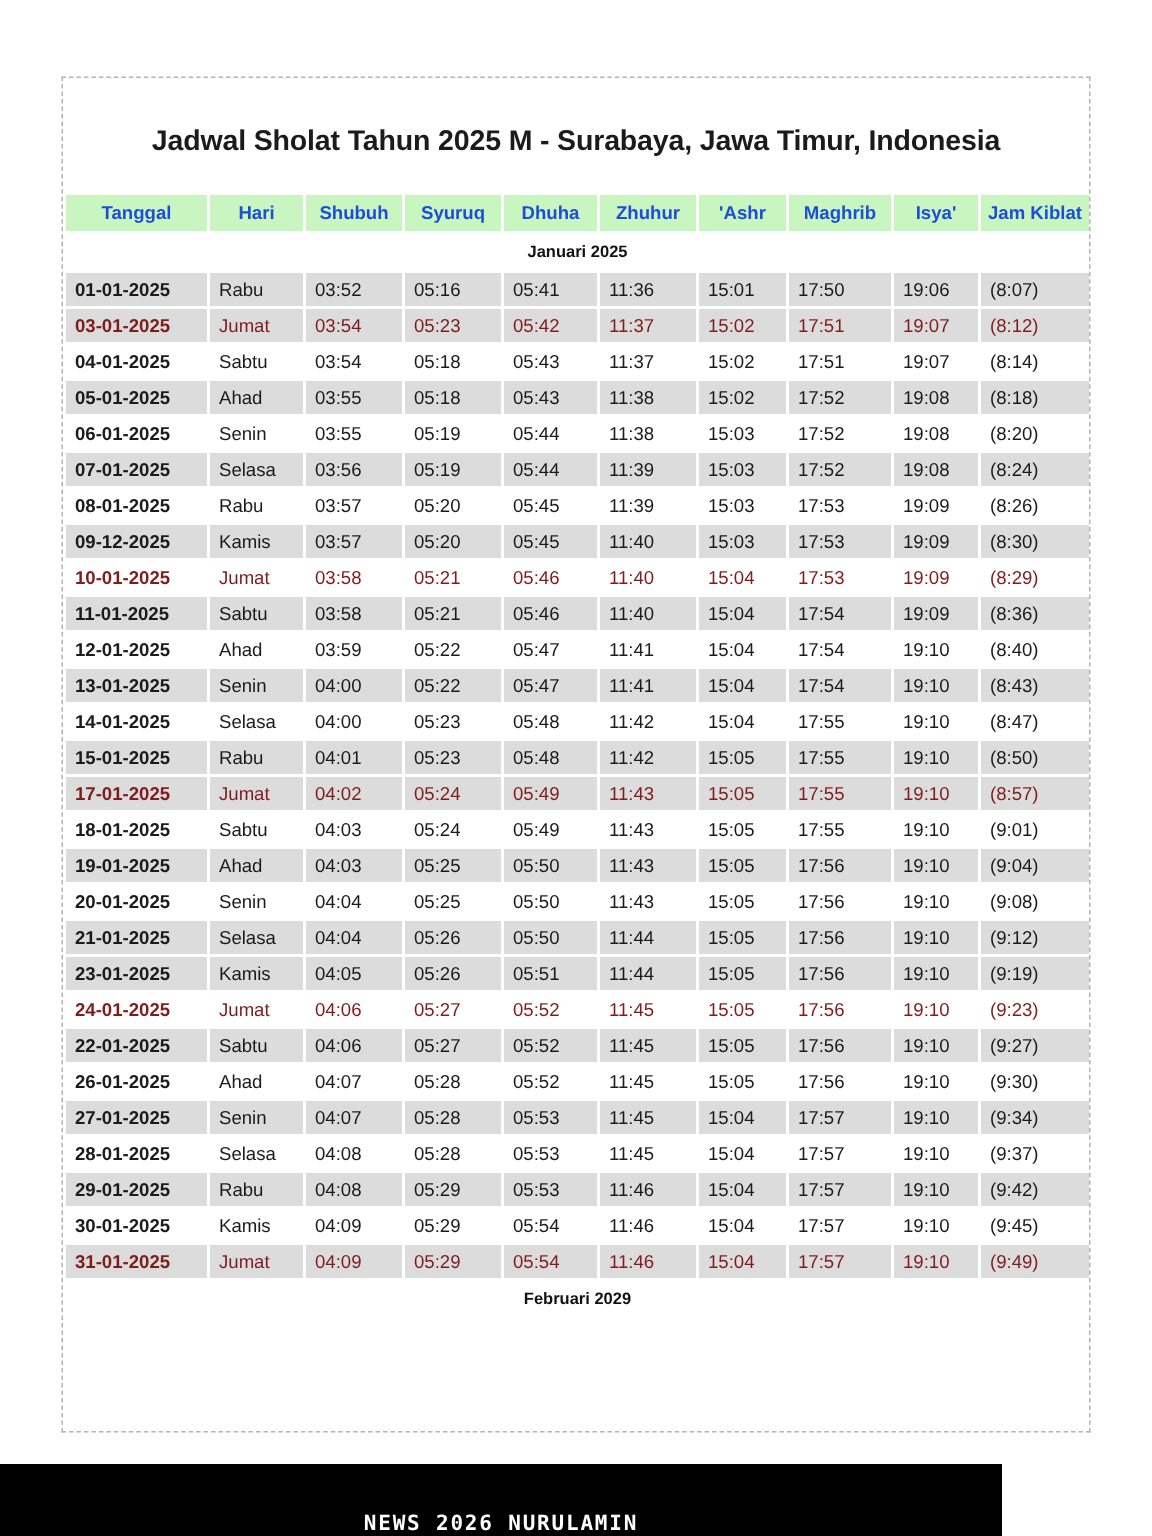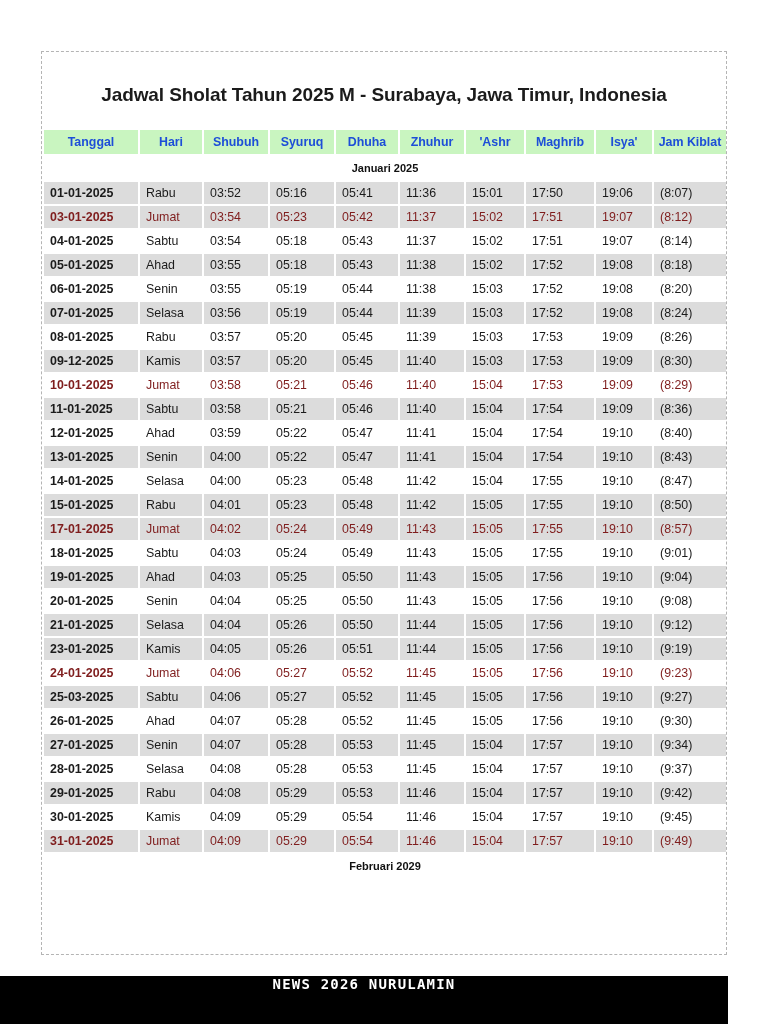--- a/index.html
+++ b/index.html
@@ -100,25 +100,25 @@
   .col-zhuhur  { width: 64px; }
   .col-ashr    { width: 58px; }
   .col-maghrib { width: 68px; }
   .col-isya    { width: 56px; }
   .col-kiblat  { width: 72px; }
 
   .footer-bar {
     position: absolute;
     left: 0;
     bottom: 0;
-    width: 728px;
+    width: 668px;
     height: 48px;
     background: #000000;
     display: flex;
-    align-items: flex-start;
+    align-items: flex-end;
     justify-content: center;
   }
 
   .footer-text {
     color: #ffffff;
     font-family: "DejaVu Sans Mono", monospace;
     font-size: 14px;
     font-weight: 700;
     letter-spacing: 1.2px;
   }
@@ -407,21 +407,21 @@
           <td>04:06</td>
           <td>05:27</td>
           <td>05:52</td>
           <td>11:45</td>
           <td>15:05</td>
           <td>17:56</td>
           <td>19:10</td>
           <td>(9:23)</td>
         </tr>
         <tr class="row-stripe">
-          <td class="cell-date">25-03-2025</td>
+          <td class="cell-date">22-01-2025</td>
           <td>Sabtu</td>
           <td>04:06</td>
           <td>05:27</td>
           <td>05:52</td>
           <td>11:45</td>
           <td>15:05</td>
           <td>17:56</td>
           <td>19:10</td>
           <td>(9:27)</td>
         </tr>

